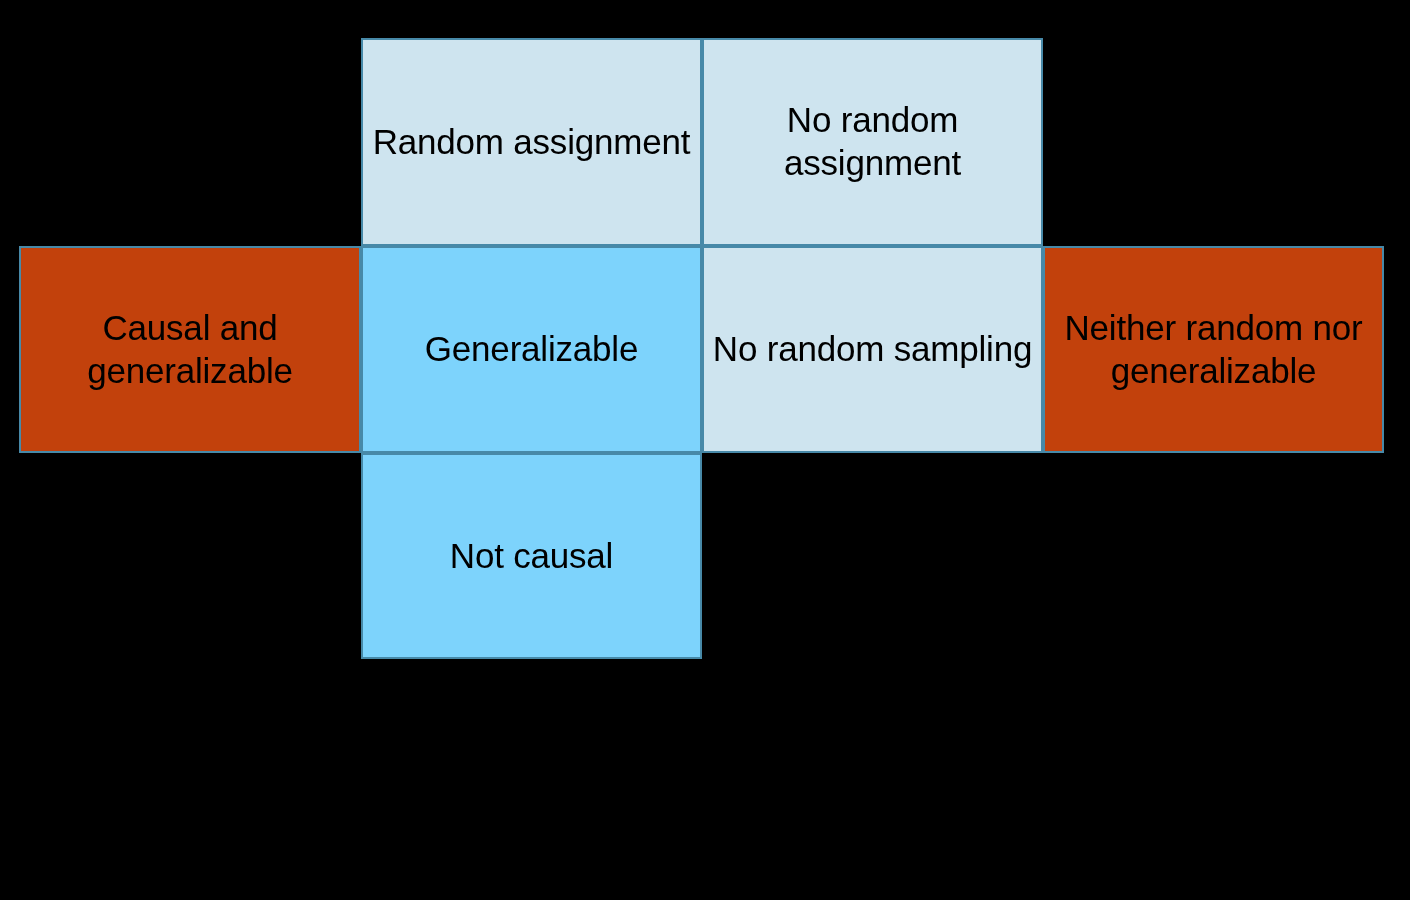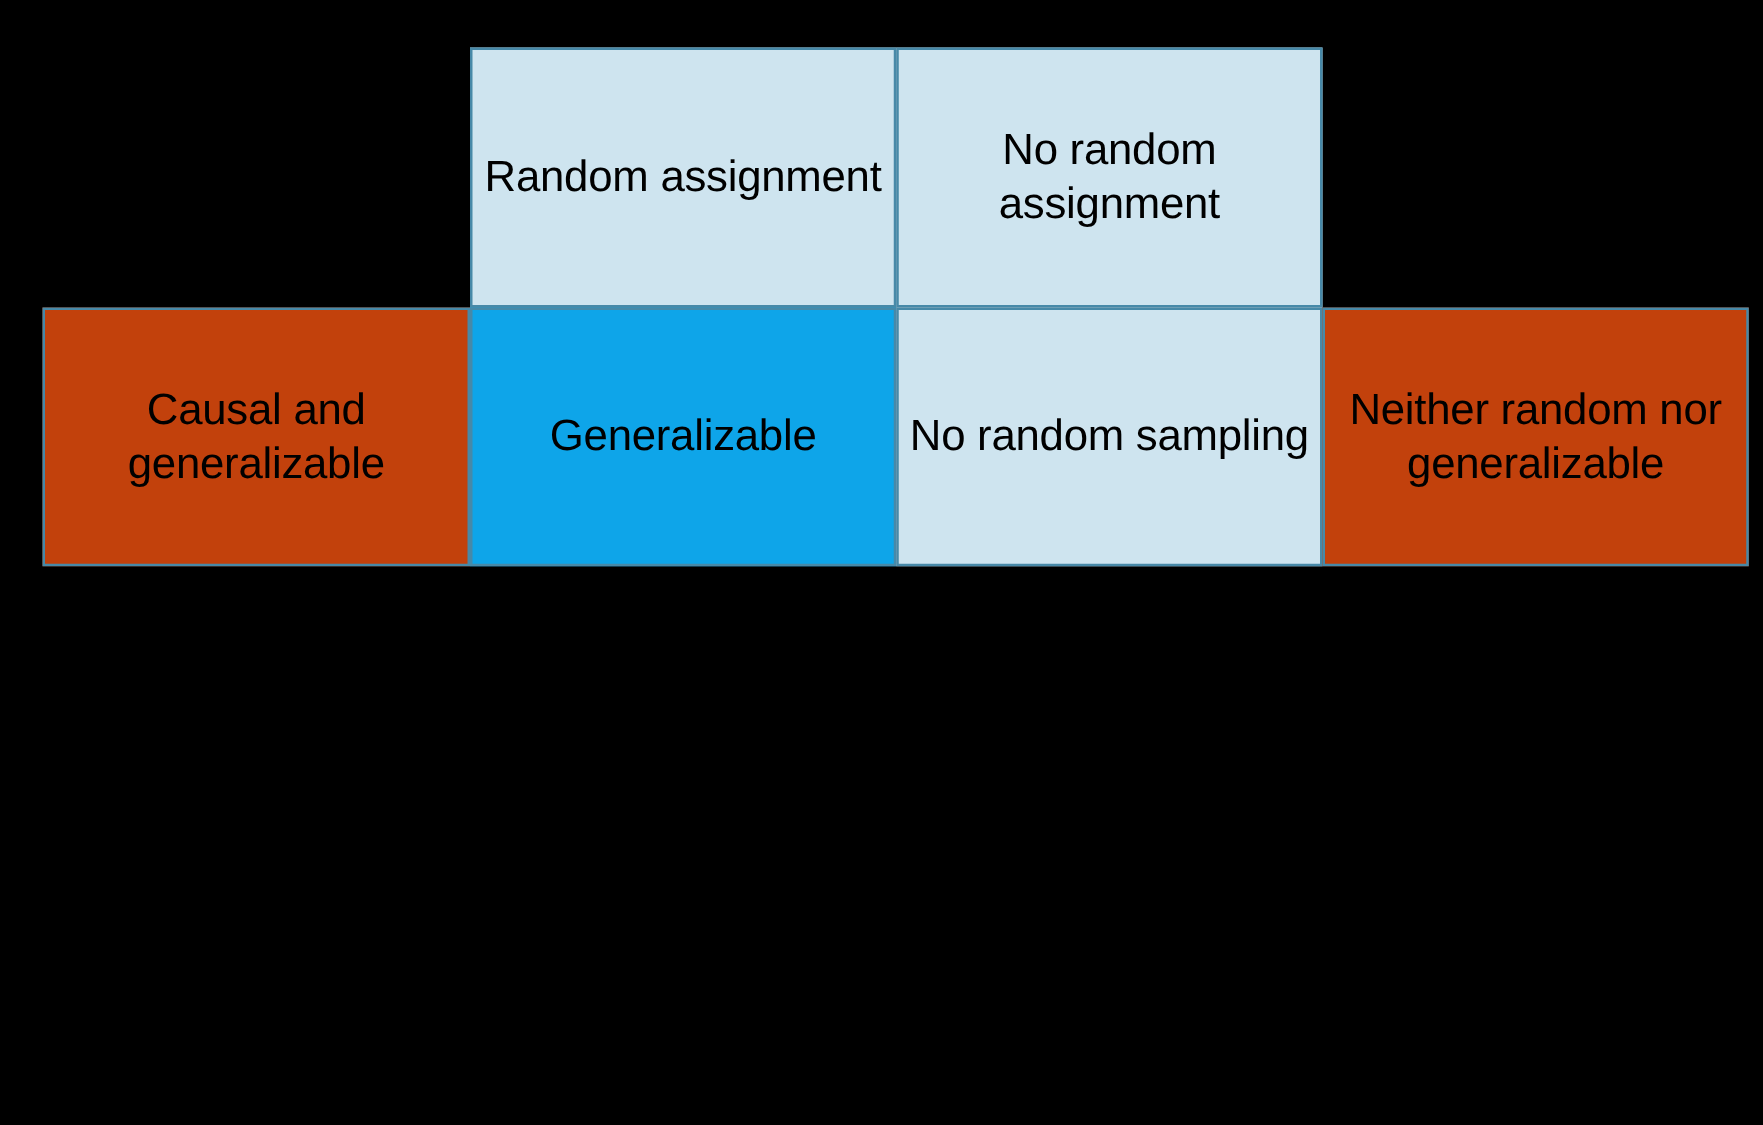--- a/index.html
+++ b/index.html
@@ -10,21 +10,21 @@
   }
   body {
     width: 1410px;
     height: 900px;
     overflow: hidden;
     font-family: "Liberation Sans", sans-serif;
   }
 
   .matrix {
     position: absolute;
-    left: 34px;
+    left: 19px;
     top: 38px;
     width: 1365px;
     height: 624px;
     display: grid;
     grid-template-columns: 342px 341px 341px 341px;
     grid-template-rows: 208px 207px 206px 202px;
   }
 
   .cell {
     display: flex;
@@ -45,21 +45,21 @@
     border: none;
   }
 
   
   .cell.filled {
     border: 2px solid #4789a8;
   }
 
   .fill-blue  { background: #cee4ef; }
   .fill-white { background: #c2410c; }
-  .fill-grey  { background: #0ea5e9; }
+  .fill-grey  { background: #7dd3fc; }
 
   .cell span {
     display: block;
     max-width: 100%;
   }
 </style>
 </head>
 <body>
 
 <div class="matrix">
@@ -92,16 +92,19 @@
 
 
   <div class="cell filled fill-white">
     <span>Neither random nor generalizable</span>
   </div>
 
 
   <div class="cell blank"></div>
 
 
+  <div class="cell filled fill-grey">
+    <span>Not causal</span>
+  </div>
 
   <div class="cell blank"></div>
 
 </div>
 
 </body></html>

